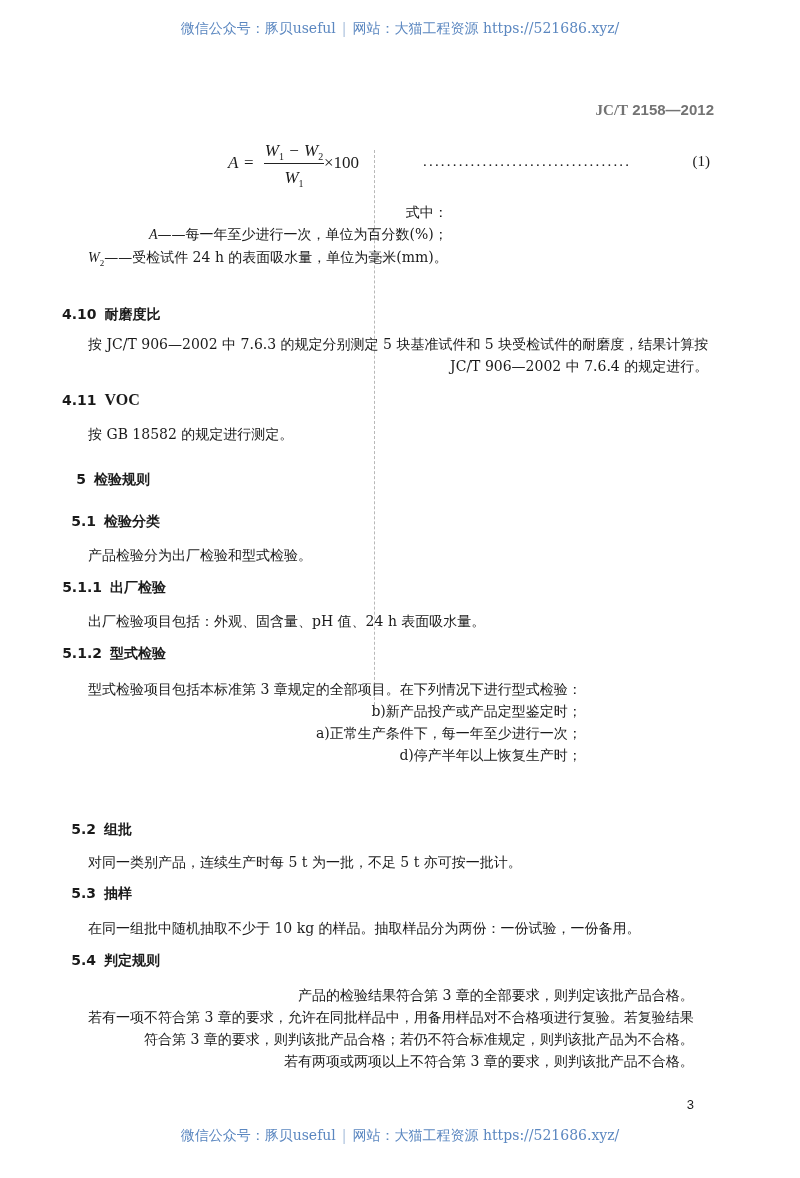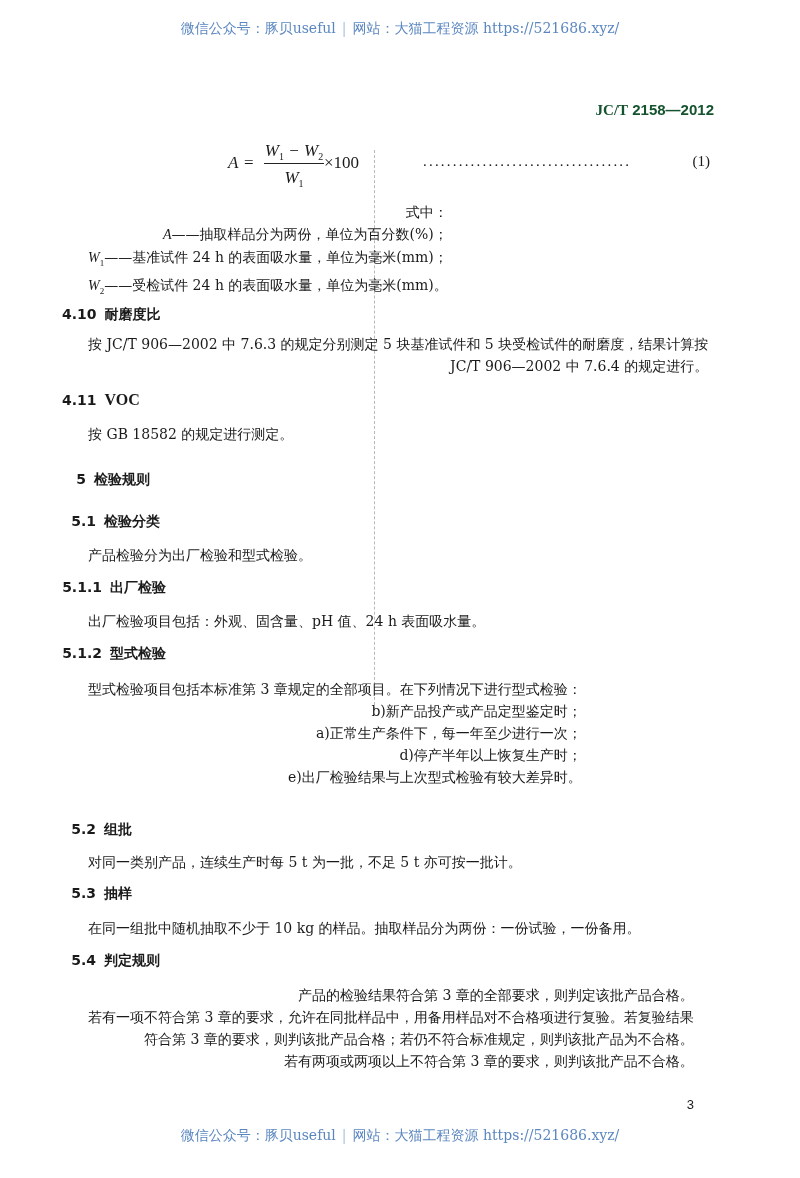--- a/index.html
+++ b/index.html
@@ -29,21 +29,21 @@
     .wm-top { top: 20px; }
     .wm-bottom { top: 1127px; }
 
     .std-code {
       position: absolute;
       right: 86px;
       top: 101px;
       font-family: "Liberation Sans", sans-serif;
       font-size: 15px;
       font-weight: bold;
-      color: #14532d;
+      color: #737373;
     }
     .std-code .code-prefix { font-family: "Liberation Serif", serif; font-weight: bold; }
 
     .formula {
       position: absolute;
       top: 140px;
       left: 228px;
       width: 482px;
       height: 52px;
       font-family: "Liberation Serif", serif;
@@ -119,24 +119,21 @@
     <span class="den">W<sub>1</sub></span>
   </span>
   <span class="times">×100</span>
   <span class="dots">...................................</span>
   <span class="eqno">(1)</span>
 </div>
 
 <div class="block indent" style="top:201px;">
   <div>式中：</div>
   <div class="var-line">
-    <span class="sym">A</span><span>——抽取样品分为两份，单位为百分数(%)；</span>
-  </div>
-  <div class="var-line">
-    <span class="sym"><span>W</span><sub>1</sub></span><span>——基准试件 24 h 的表面吸水量，单位为毫米(mm)；</span>
+    <span class="sym">A</span><span>——每一年至少进行一次，单位为百分数(%)；</span>
   </div>
   <div class="var-line">
     <span class="sym"><span>W</span><sub>2</sub></span><span>——受检试件 24 h 的表面吸水量，单位为毫米(mm)。</span>
   </div>
 </div>
 
 <div class="block heading" style="top:303px;">
   <span class="num">4.10</span><span>耐磨度比</span>
 </div>
 <div class="block para" style="top:333px;">
@@ -164,21 +161,20 @@
 <div class="block para indent" style="top:610px;">出厂检验项目包括：外观、固含量、pH 值、24 h 表面吸水量。</div>
 
 <div class="block heading" style="top:642px;">
   <span class="num l3">5.1.2</span><span>型式检验</span>
 </div>
 <div class="block para indent" style="top:678px;">
   <div>型式检验项目包括本标准第 3 章规定的全部项目。在下列情况下进行型式检验：</div>
   <div class="list-item"><span class="marker">b)</span><span>新产品投产或产品定型鉴定时；</span></div>
   <div class="list-item"><span class="marker">a)</span><span>正常生产条件下，每一年至少进行一次；</span></div>
   <div class="list-item"><span class="marker">d)</span><span>停产半年以上恢复生产时；</span></div>
-  <div class="list-item"><span class="marker">e)</span><span>出厂检验结果与上次型式检验有较大差异时。</span></div>
 </div>
 
 <div class="block heading" style="top:818px;">
   <span class="num">5.2</span><span>组批</span>
 </div>
 <div class="block para indent" style="top:851px;">对同一类别产品，连续生产时每 5 t 为一批，不足 5 t 亦可按一批计。</div>
 
 <div class="block heading" style="top:882px;">
   <span class="num">5.3</span><span>抽样</span>
 </div>

